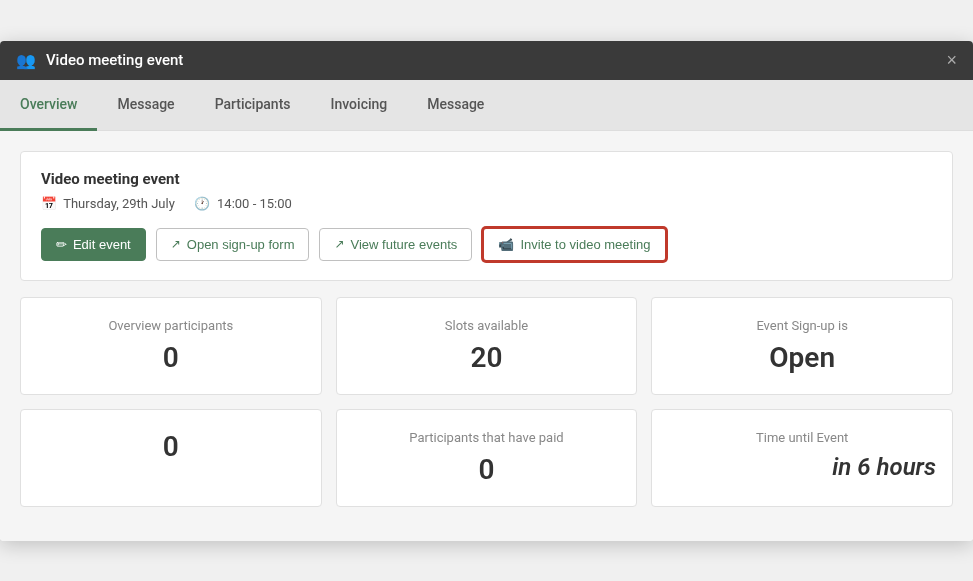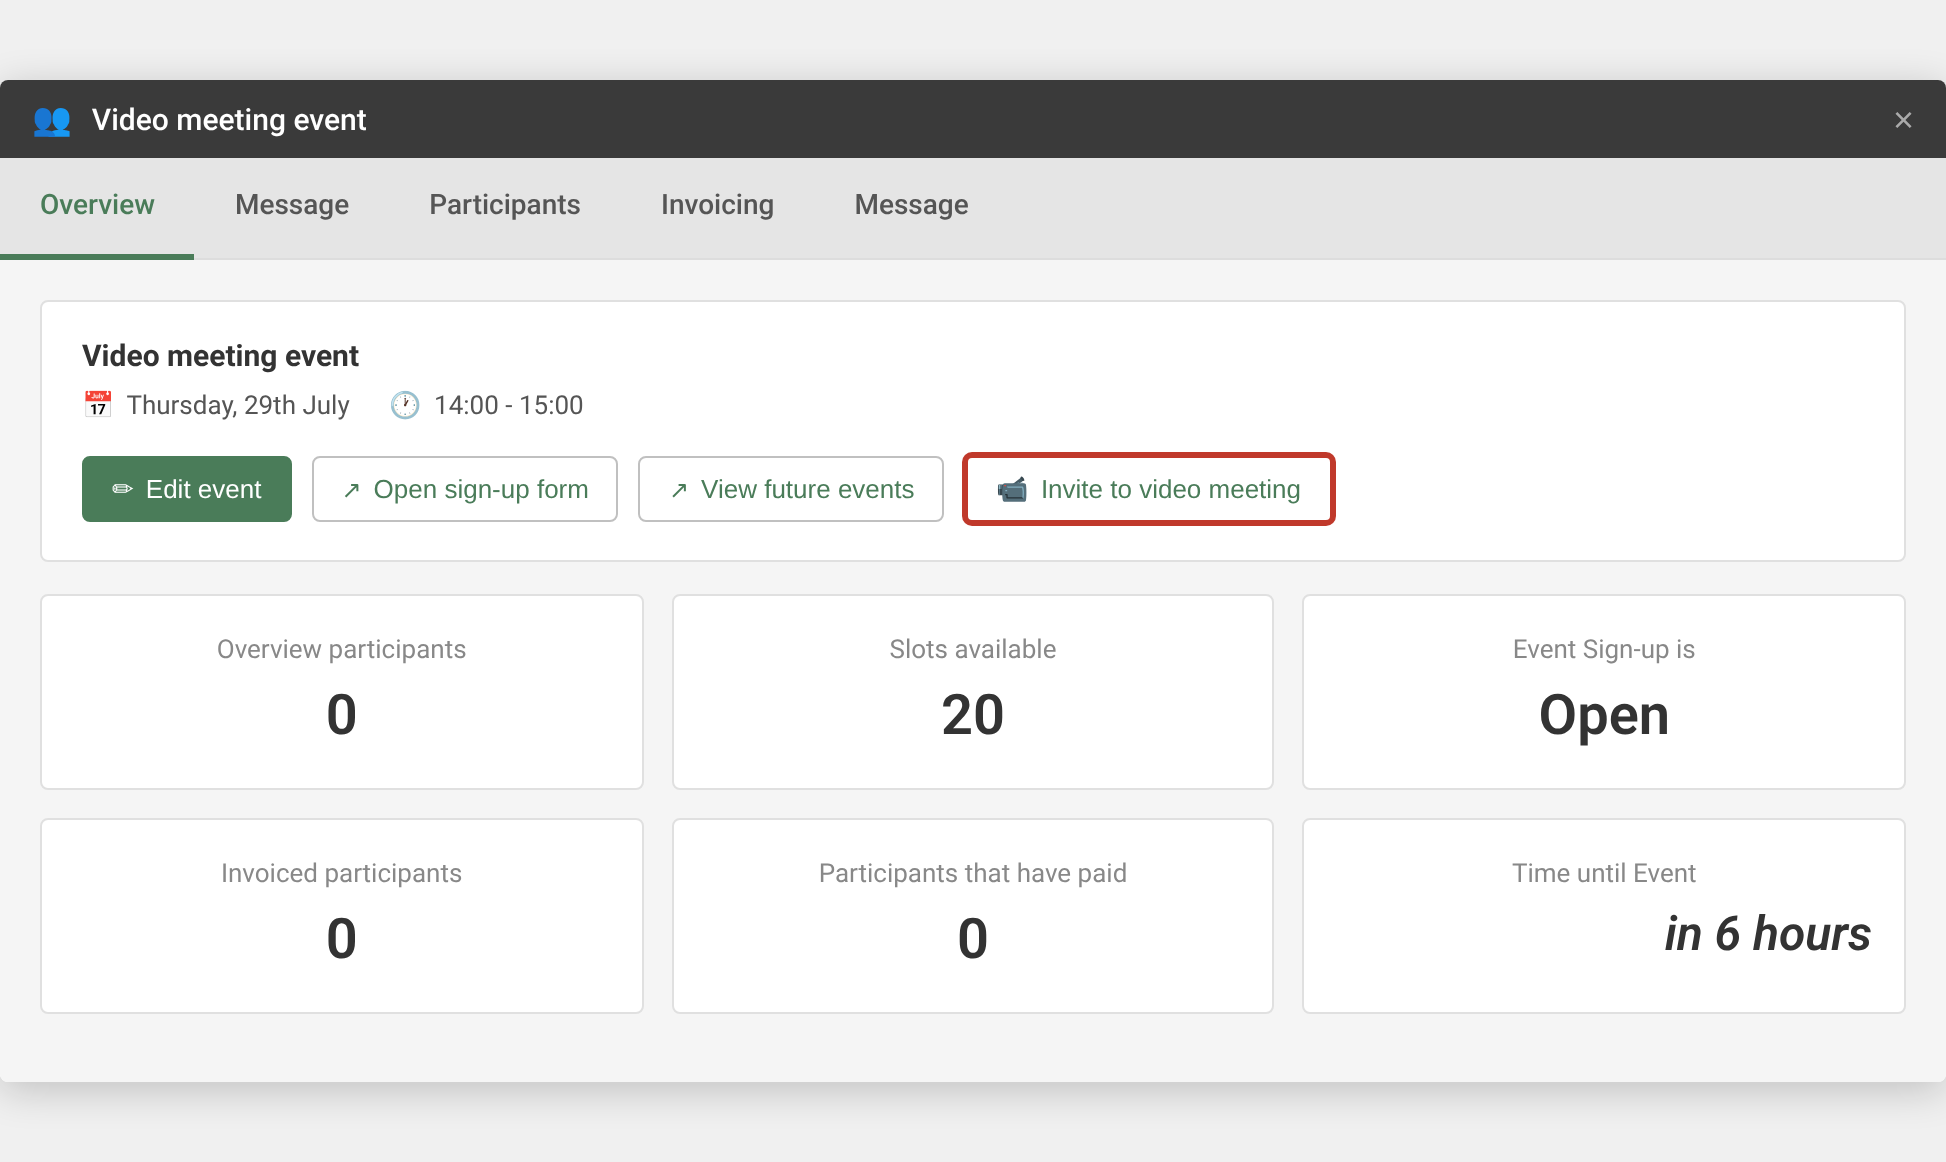--- a/index.html
+++ b/index.html
@@ -223,21 +223,20 @@
         <div class="stat-value">20</div>
       </div>
       <div class="stat-card">
         <div class="stat-label">Event Sign-up is</div>
         <div class="stat-value">Open</div>
       </div>
     </div>
 
     <div class="stats-grid">
       <div class="stat-card">
-        <div class="stat-label">Invoiced participants</div>
         <div class="stat-value">0</div>
       </div>
       <div class="stat-card">
         <div class="stat-label">Participants that have paid</div>
         <div class="stat-value">0</div>
       </div>
       <div class="stat-card">
         <div class="stat-label">Time until Event</div>
         <div class="stat-value time-value">in 6 hours</div>
       </div>

